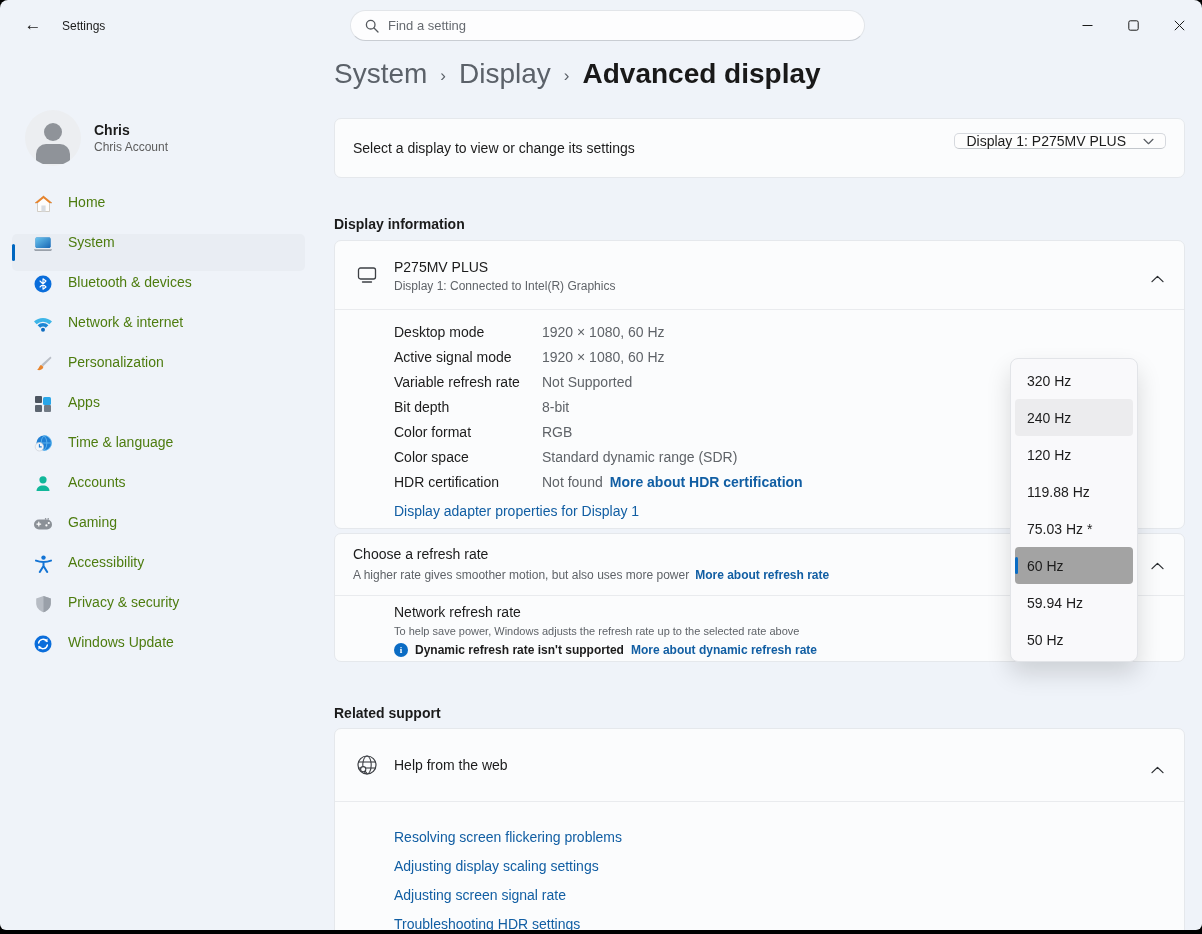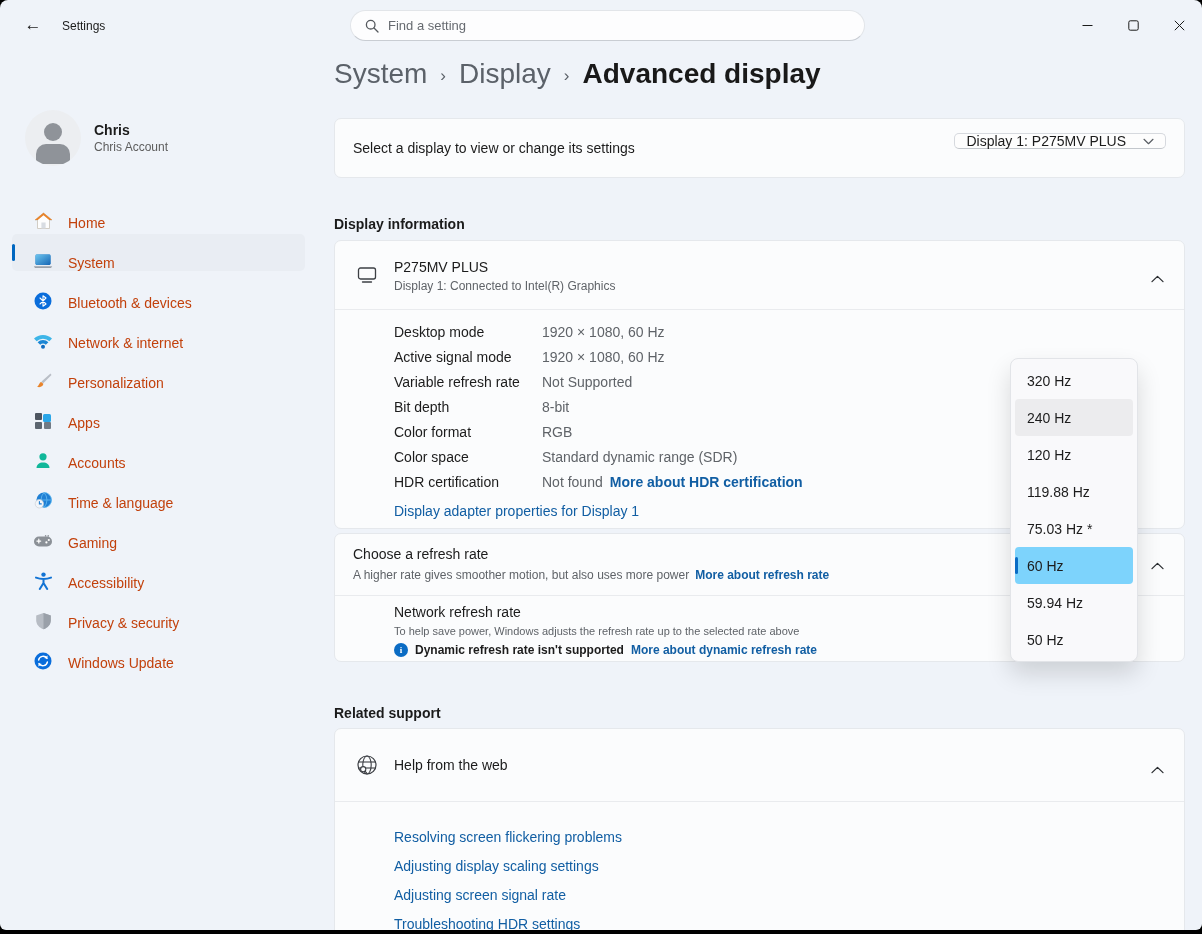--- a/index.html
+++ b/index.html
@@ -26,21 +26,21 @@
   .sidebar { position:absolute; top:50px; left:0; width:330px; bottom:0; }
   .account { position:absolute; top:60px; left:25px; display:flex; align-items:center; gap:13px; }
   .avatar { width:56px; height:56px; border-radius:50%; background:#eceef1; position:relative; overflow:hidden; }
   .avatar .head { position:absolute; left:19px; top:13px; width:18px; height:18px; border-radius:50%; background:#8f9399; }
   .avatar .bod  { position:absolute; left:11px; top:34px; width:34px; height:20px; border-radius:10px 10px 4px 4px; background:#8f9399; }
   .acct-name { font-size:14px; font-weight:700; color:#1b1b1b; }
   .acct-sub  { font-size:12px; color:#5d5d5d; margin-top:2px; }
 
   .nav { position:absolute; top:144px; left:12px; width:293px; }
   .nav-item { position:relative; height:37px; margin-bottom:3px; border-radius:5px; display:flex;
-              align-items:flex-end; padding-left:21px; gap:15px; cursor:pointer; font-size:14px; color:#c2410c; }
+              align-items:flex-start; padding-left:21px; gap:15px; cursor:pointer; font-size:14px; color:#4d7c0f; }
   .nav-item.selected { background:#e9edf3; }
   .nav-item.selected::before { content:""; position:absolute; left:0; top:10px; width:3px; height:17px;
                                border-radius:2px; background:#0067c0; }
   .nav-ic { width:20px; height:20px; display:flex; align-items:center; justify-content:center; flex:none; }
 
   
   .breadcrumb { position:absolute; left:334px; top:58px; display:flex; align-items:center; gap:13px; font-size:28px; }
   .crumb { color:#5b6169; cursor:pointer; }
   .crumb-sep { color:#5b6169; font-size:17px; padding-top:4px; }
   .crumb-cur { color:#191919; font-weight:600; }
@@ -82,21 +82,21 @@
   .dr-info .status { font-weight:600; }
   .dr-info .link { font-weight:600; }
 
   
   .flyout { position:absolute; left:1010px; top:358px; width:128px; background:#f9f9fb;
             border:1px solid #e2e4e8; border-radius:8px; padding:3px 4px;
             box-shadow:0 12px 24px rgba(0,0,0,0.14); z-index:50; }
   .fly-item { position:relative; height:37px; border-radius:4px; display:flex; align-items:center;
               padding-left:12px; font-size:14px; color:#1c1c1c; cursor:pointer; }
   .fly-item.hovered { background:#ececee; }
-  .fly-item.selected { background:#7dd3fc; }
+  .fly-item.selected { background:#a3a3a3; }
   .fly-item.selected::before { content:""; position:absolute; left:0; top:10px; width:3px; height:17px;
                                border-radius:2px; background:#0a6cc4; }
 
   .help-card { top:728px; bottom:-8px; }
   .help-header { position:relative; height:72px; }
   .help-title { position:absolute; left:59px; top:28px; font-size:14px; color:#1b1b1b; }
   .help-links { padding:20px 0 0 59px; }
   .hlink { height:29px; display:flex; align-items:center; font-size:14px; }
 
   .icon-abs { position:absolute; left:21px; }
@@ -215,36 +215,36 @@
               <rect x="1" y="10" width="7" height="7" rx="1" fill="#5c6570"></rect>
               <rect x="10" y="10" width="7" height="7" rx="1" fill="#717a85"></rect>
               <rect x="9" y="2" width="8" height="8" rx="1.5" fill="#2aa6e8"></rect>
             </svg>
         </span>
         <span>Apps</span>
       </div>
       <div class="nav-item">
         <span class="nav-ic">
           <svg width="18" height="18" viewBox="0 0 18 18">
-              <circle cx="9" cy="4.8" r="3.6" fill="#11b79a"></circle>
-              <path d="M2.5 16 C2.5 12.4 5.4 10.4 9 10.4 C12.6 10.4 15.5 12.4 15.5 16 Z" fill="#11b79a"></path>
-            </svg>
-        </span>
-        <span>Accounts</span>
-      </div>
-      <div class="nav-item">
-        <span class="nav-ic">
-          <svg width="18" height="18" viewBox="0 0 18 18">
               <circle cx="10" cy="8" r="7.5" fill="#1f7fd4"></circle>
               <path d="M10 0.5 A7.5 7.5 0 0 1 10 15.5 M2.5 8 H17.5 M10 .5 A11 11 0 0 0 10 15.5 M10 .5 A11 11 0 0 1 10 15.5" fill="none" stroke="#5db4ee" stroke-width="0.9"></path>
               <circle cx="5.4" cy="11.8" r="4.2" fill="#f2f5f9" stroke="#c4cad2" stroke-width="0.6"></circle>
               <path d="M5.4 9.6 V11.9 H7.3" fill="none" stroke="#1f7fd4" stroke-width="1.1" stroke-linecap="round"></path>
             </svg>
         </span>
         <span>Time &amp; language</span>
+      </div>
+      <div class="nav-item">
+        <span class="nav-ic">
+          <svg width="18" height="18" viewBox="0 0 18 18">
+              <circle cx="9" cy="4.8" r="3.6" fill="#11b79a"></circle>
+              <path d="M2.5 16 C2.5 12.4 5.4 10.4 9 10.4 C12.6 10.4 15.5 12.4 15.5 16 Z" fill="#11b79a"></path>
+            </svg>
+        </span>
+        <span>Accounts</span>
       </div>
       <div class="nav-item">
         <span class="nav-ic">
           <svg width="20" height="13" viewBox="0 0 20 13">
               <rect x="1" y="1.5" width="18" height="10" rx="5" fill="#8b9097"></rect>
               <path d="M5.8 4.2 V8 M3.9 6.1 H7.7" stroke="#fff" stroke-width="1.2" stroke-linecap="round"></path>
               <circle cx="13.4" cy="7.4" r="1.1" fill="#fff"></circle>
               <circle cx="15.8" cy="5" r="1.1" fill="#fff"></circle>
               <circle cx="12.6" cy="0.9" r="0.8" fill="#8b9097"></circle>
               <circle cx="15.2" cy="0.9" r="0.8" fill="#8b9097"></circle>

